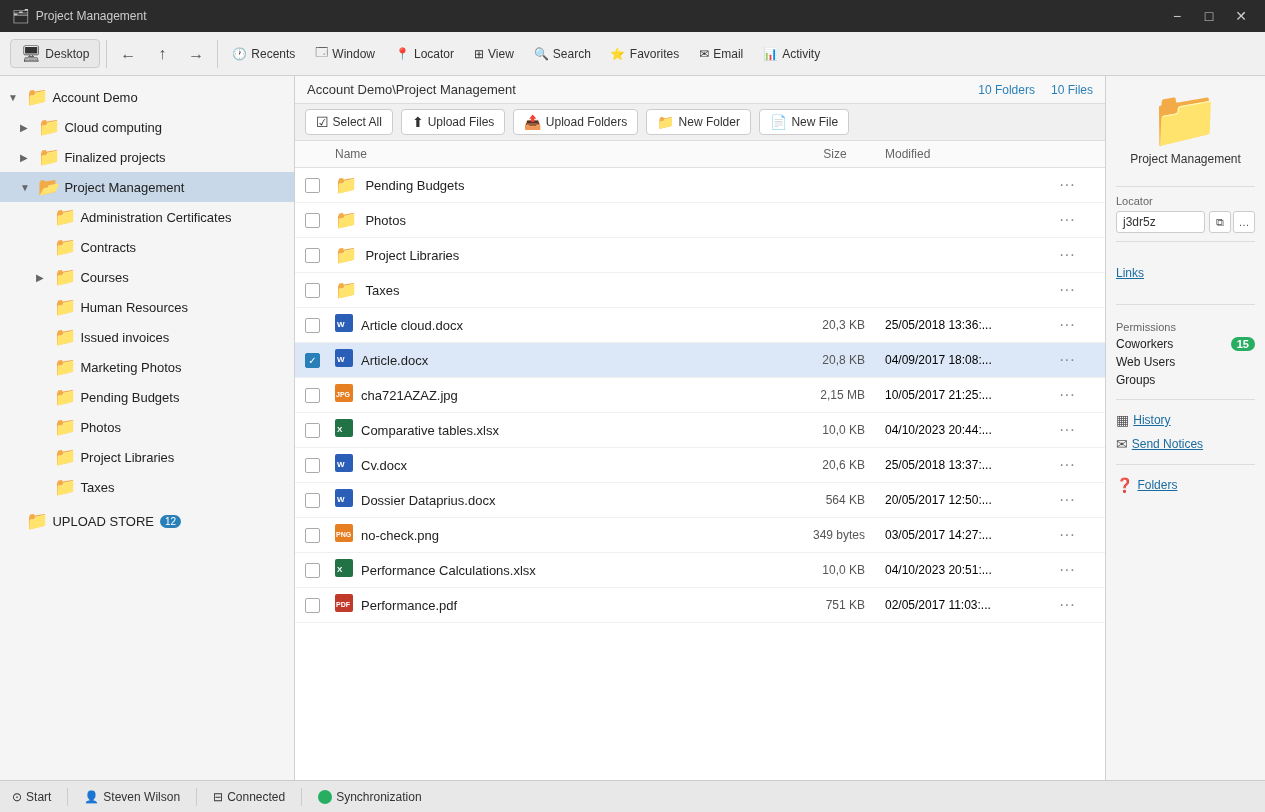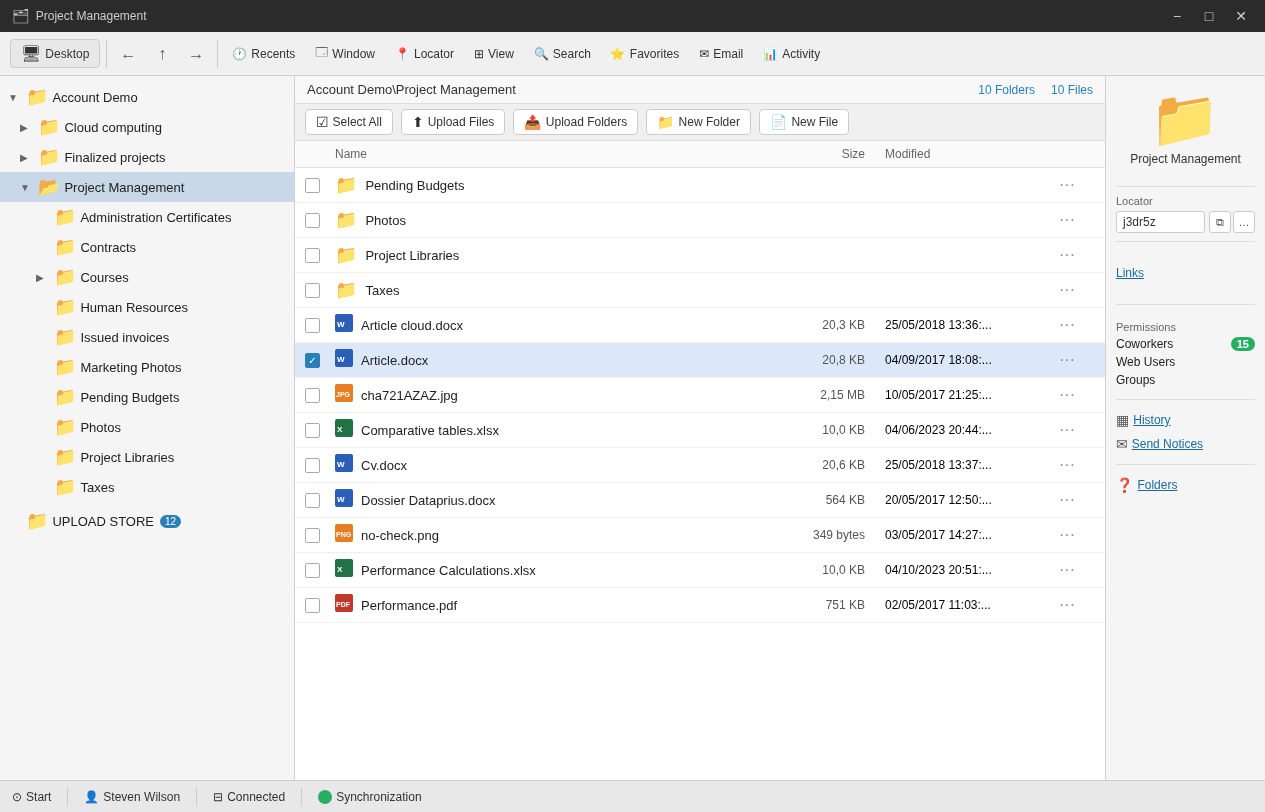--- a/index.html
+++ b/index.html
@@ -41,21 +41,21 @@
 
     .content-toolbar { background: #f0f0f0; border-bottom: 1px solid #ddd; padding: 5px 10px; display: flex; align-items: center; gap: 8px; }
     .ct-btn { display: flex; align-items: center; gap: 4px; padding: 4px 10px; border-radius: 4px; cursor: pointer; color: #333; font-size: 12px; border: 1px solid #ccc; background: #fff; }
     .ct-btn .btn-icon { font-size: 14px; }
 
     
     .file-list { flex: 1; overflow-y: auto; }
     .file-list-header { display: flex; align-items: center; padding: 6px 10px; border-bottom: 1px solid #e0e0e0; background: #fafafa; color: #666; font-size: 12px; position: sticky; top: 0; z-index: 1; }
     .col-check { width: 30px; flex-shrink: 0; }
     .col-name { flex: 1; }
-    .col-size { width: 100px; text-align: right; padding-right: 20px; }
+    .col-size { width: 100px; text-align: center; }
     .col-modified { width: 170px; }
     .col-actions { width: 40px; }
 
     .file-row { display: flex; align-items: center; padding: 6px 10px; border-bottom: 1px solid #f0f0f0; cursor: pointer; }
     .file-row.selected { background: #dce8f8; }
     .file-row .col-name { display: flex; align-items: center; gap: 8px; font-size: 13px; color: #222; }
     .file-row .col-size { font-size: 12px; color: #555; text-align: right; padding-right: 20px; }
     .file-row .col-modified { font-size: 12px; color: #000000; }
     .file-icon { font-size: 18px; flex-shrink: 0; }
     .folder-row .file-icon { color: #e8a020; }
@@ -404,21 +404,21 @@
         <div class="col-name">
           <span class="file-icon icon-xlsx">
             <svg width="18" height="18" viewBox="0 0 18 18">
                 <rect width="18" height="18" rx="2" fill="#217346"></rect>
                 <text x="2" y="13" font-size="8" fill="white" font-family="Arial" font-weight="bold">X</text>
               </svg>
           </span>
           <span>Comparative tables.xlsx</span>
         </div>
         <div class="col-size">10,0 KB</div>
-        <div class="col-modified">04/06/2023 20:44:...</div>
+        <div class="col-modified">04/10/2023 20:44:...</div>
         <div class="col-actions"><span class="more-btn">···</span></div>
       </div>
 
       <div class="file-row">
         <div class="col-check">
             <div class="cb"></div>
           </div>
         <div class="col-name">
           <span class="file-icon icon-docx">
             <svg width="18" height="18" viewBox="0 0 18 18">

